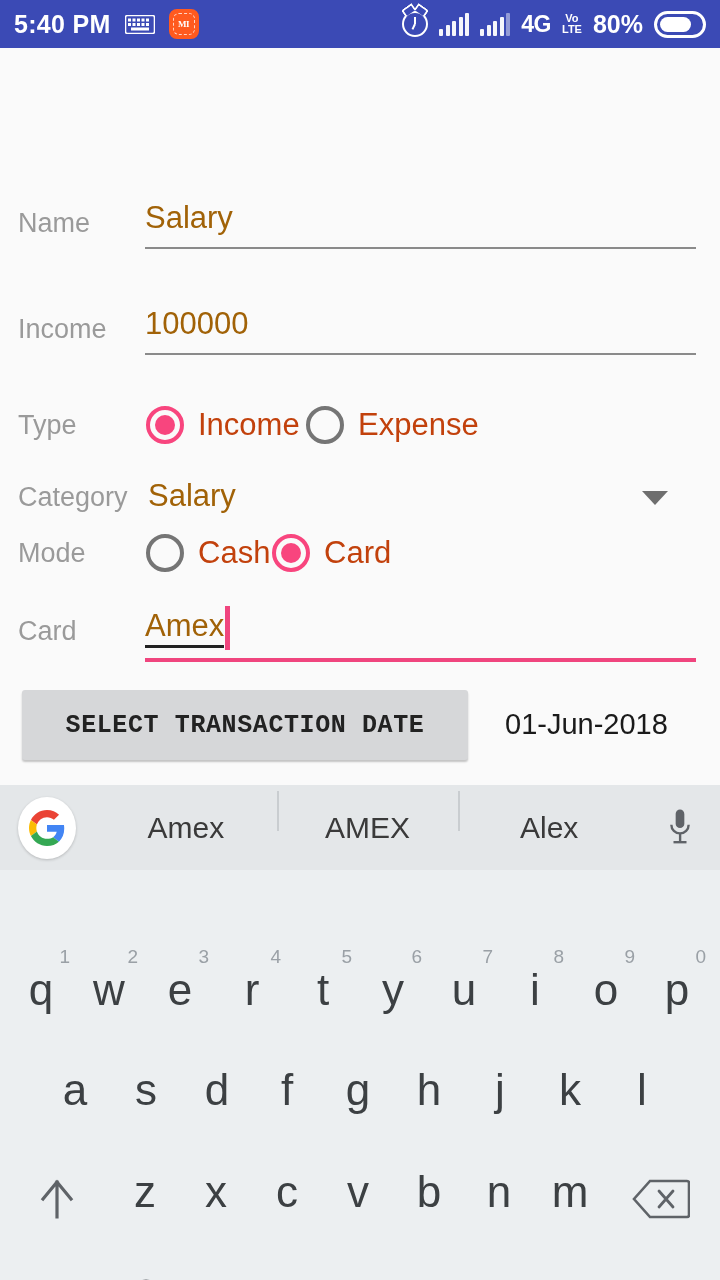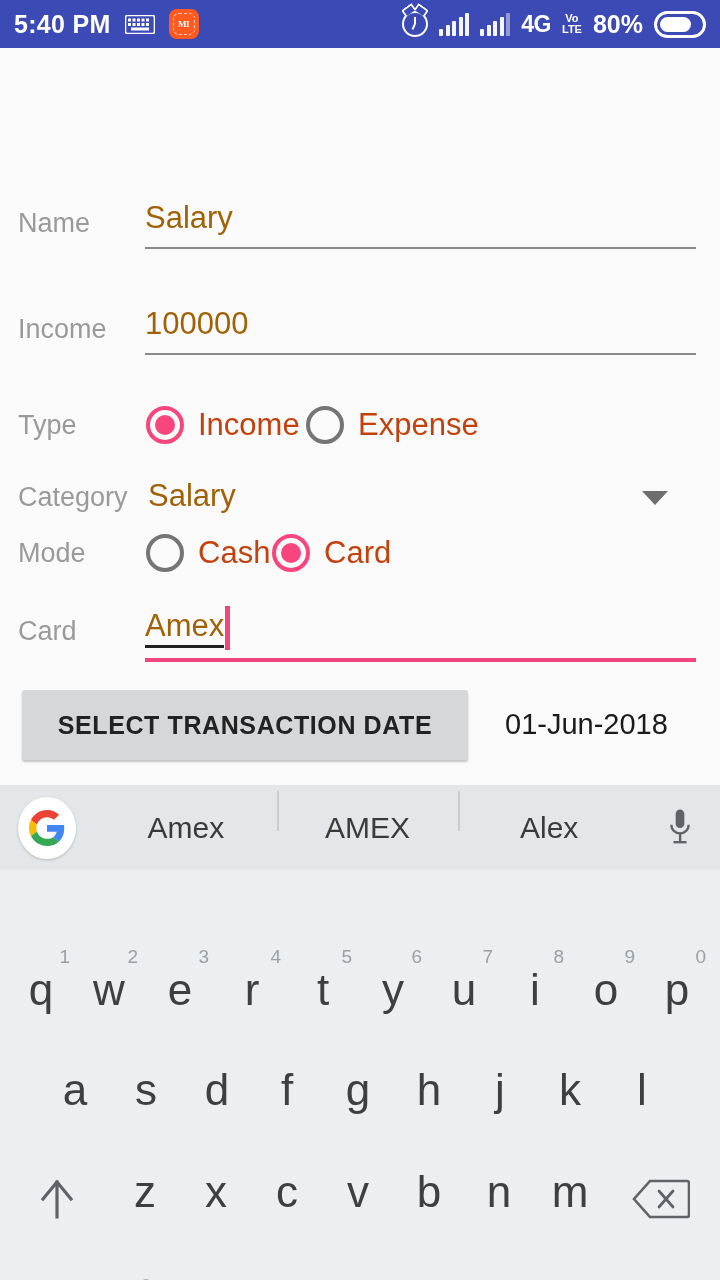--- a/index.html
+++ b/index.html
@@ -92,21 +92,21 @@
   .composing{ border-bottom:3px solid #222; padding-bottom:1px; }
   .text-cursor{
     display:inline-block;width:5px;height:44px;background:#F0457E;vertical-align:-9px;margin-left:1px;
   }
 
   .date-btn{
     position:absolute; left:22px; top:690px; width:446px; height:70px;
     background:#D6D7D9; border:none; border-radius:3px;
     box-shadow:0 2px 2px rgba(0,0,0,.22);
     color:#222; font-size:25px; font-weight:bold; letter-spacing:.6px;
-    font-family:Liberation Sans, sans-serif; cursor:pointer;
+    font-family:Liberation Mono, monospace; cursor:pointer;
   }
   .date-val{ position:absolute; left:505px; top:708px; font-size:29px; color:#1A1A1A; font-weight:500;}
 
   
   .keyboard{
     position:absolute; left:0; top:785px; width:720px; height:495px;
     background:#ECEFF1;
   }
   .suggestions{
     position:relative; width:720px; height:85px; background:#E4E7E9;

